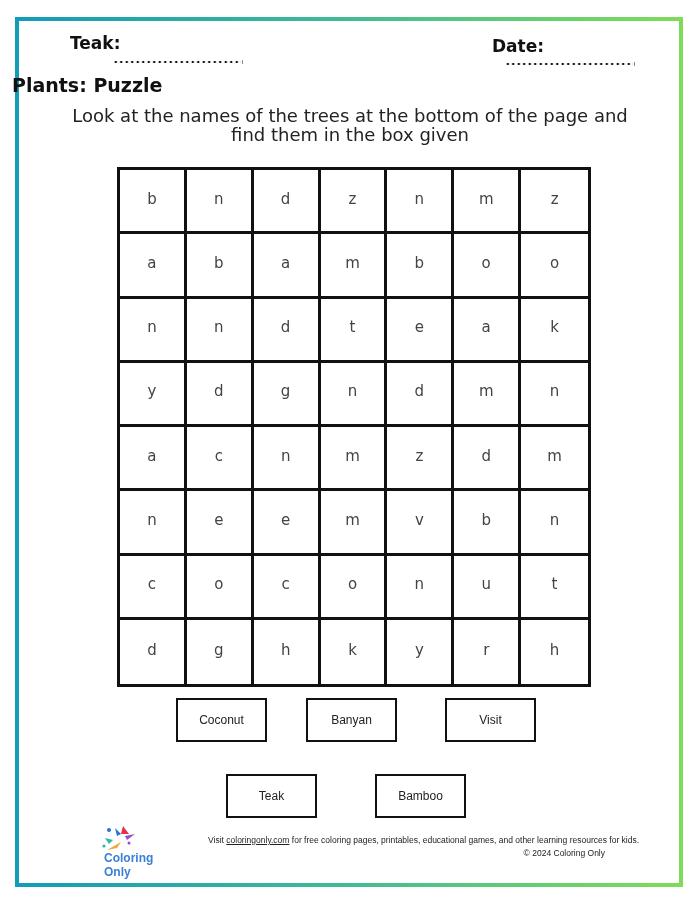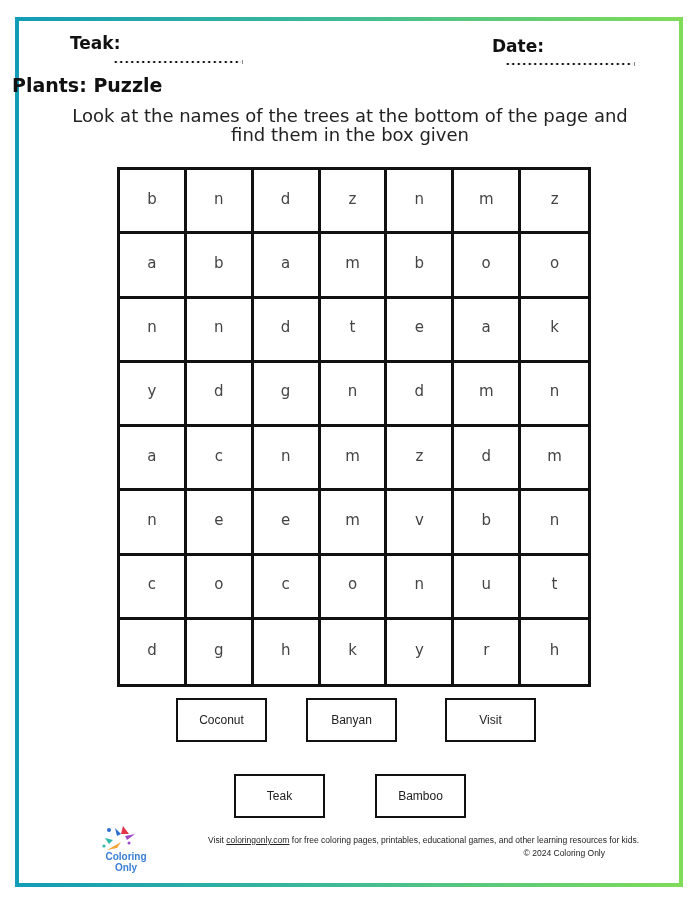--- a/index.html
+++ b/index.html
@@ -45,22 +45,22 @@
   .word-box {
     position: absolute; width: 91px; height: 44px; box-sizing: border-box;
     border: 2.5px solid #111; display: flex; align-items: center; justify-content: center;
     font-family: "Liberation Sans", sans-serif; font-size: 12px; color: #222; background: #fff;
   }
   .footer-text {
     position: absolute; font-family: "Liberation Sans", sans-serif; font-size: 8.5px; color: #222;
   }
   .footer-text a { color: #222; text-decoration: underline; }
   .logo-text {
-    position: absolute; left: 96px; top: 851px; width: 60px; text-align: center;
-    font-family: "Liberation Sans", sans-serif; font-size: 10px; font-weight: bold; color: #3a7fd6;
+    position: absolute; left: 104px; top: 851px; width: 60px; 
+    font-family: "Liberation Sans", sans-serif; font-size: 12px; font-weight: bold; color: #3a7fd6;
   }
 </style>
 </head>
 <body>
 
 <div class="frame">
     <div class="frame-inner"></div>
   </div>
 
 <div class="abs label-bold" style="left:70px; top:33px;">Teak:</div>
@@ -137,21 +137,21 @@
   <div class="cell last-row">h</div>
   <div class="cell last-row">k</div>
   <div class="cell last-row">y</div>
   <div class="cell last-row">r</div>
   <div class="cell last-row last-col">h</div>
 </div>
 
 <div class="word-box" style="left:176px; top:698px;">Coconut</div>
 <div class="word-box" style="left:306px; top:698px;">Banyan</div>
 <div class="word-box" style="left:445px; top:698px;">Visit</div>
-<div class="word-box" style="left:234px; top:774px;">Teak</div>
+<div class="word-box" style="left:226px; top:774px;">Teak</div>
 <div class="word-box" style="left:375px; top:774px;">Bamboo</div>
 
 <div class="abs" style="left:101px; top:826px; width:36px; height:26px;">
   <svg width="36" height="26" viewBox="0 0 36 26">
     <polygon points="14,2 20,8 16,10" fill="#2a6fd0"></polygon>
     <circle cx="8" cy="4" r="2" fill="#2a6fd0"></circle>
     <polygon points="22,0 28,8 20,8" fill="#e0334a"></polygon>
     <polygon points="24,10 34,8 26,14" fill="#9b4bc8"></polygon>
     <circle cx="28" cy="17" r="1.5" fill="#9b4bc8"></circle>
     <polygon points="4,12 12,14 8,18" fill="#2fb7a8"></polygon>

